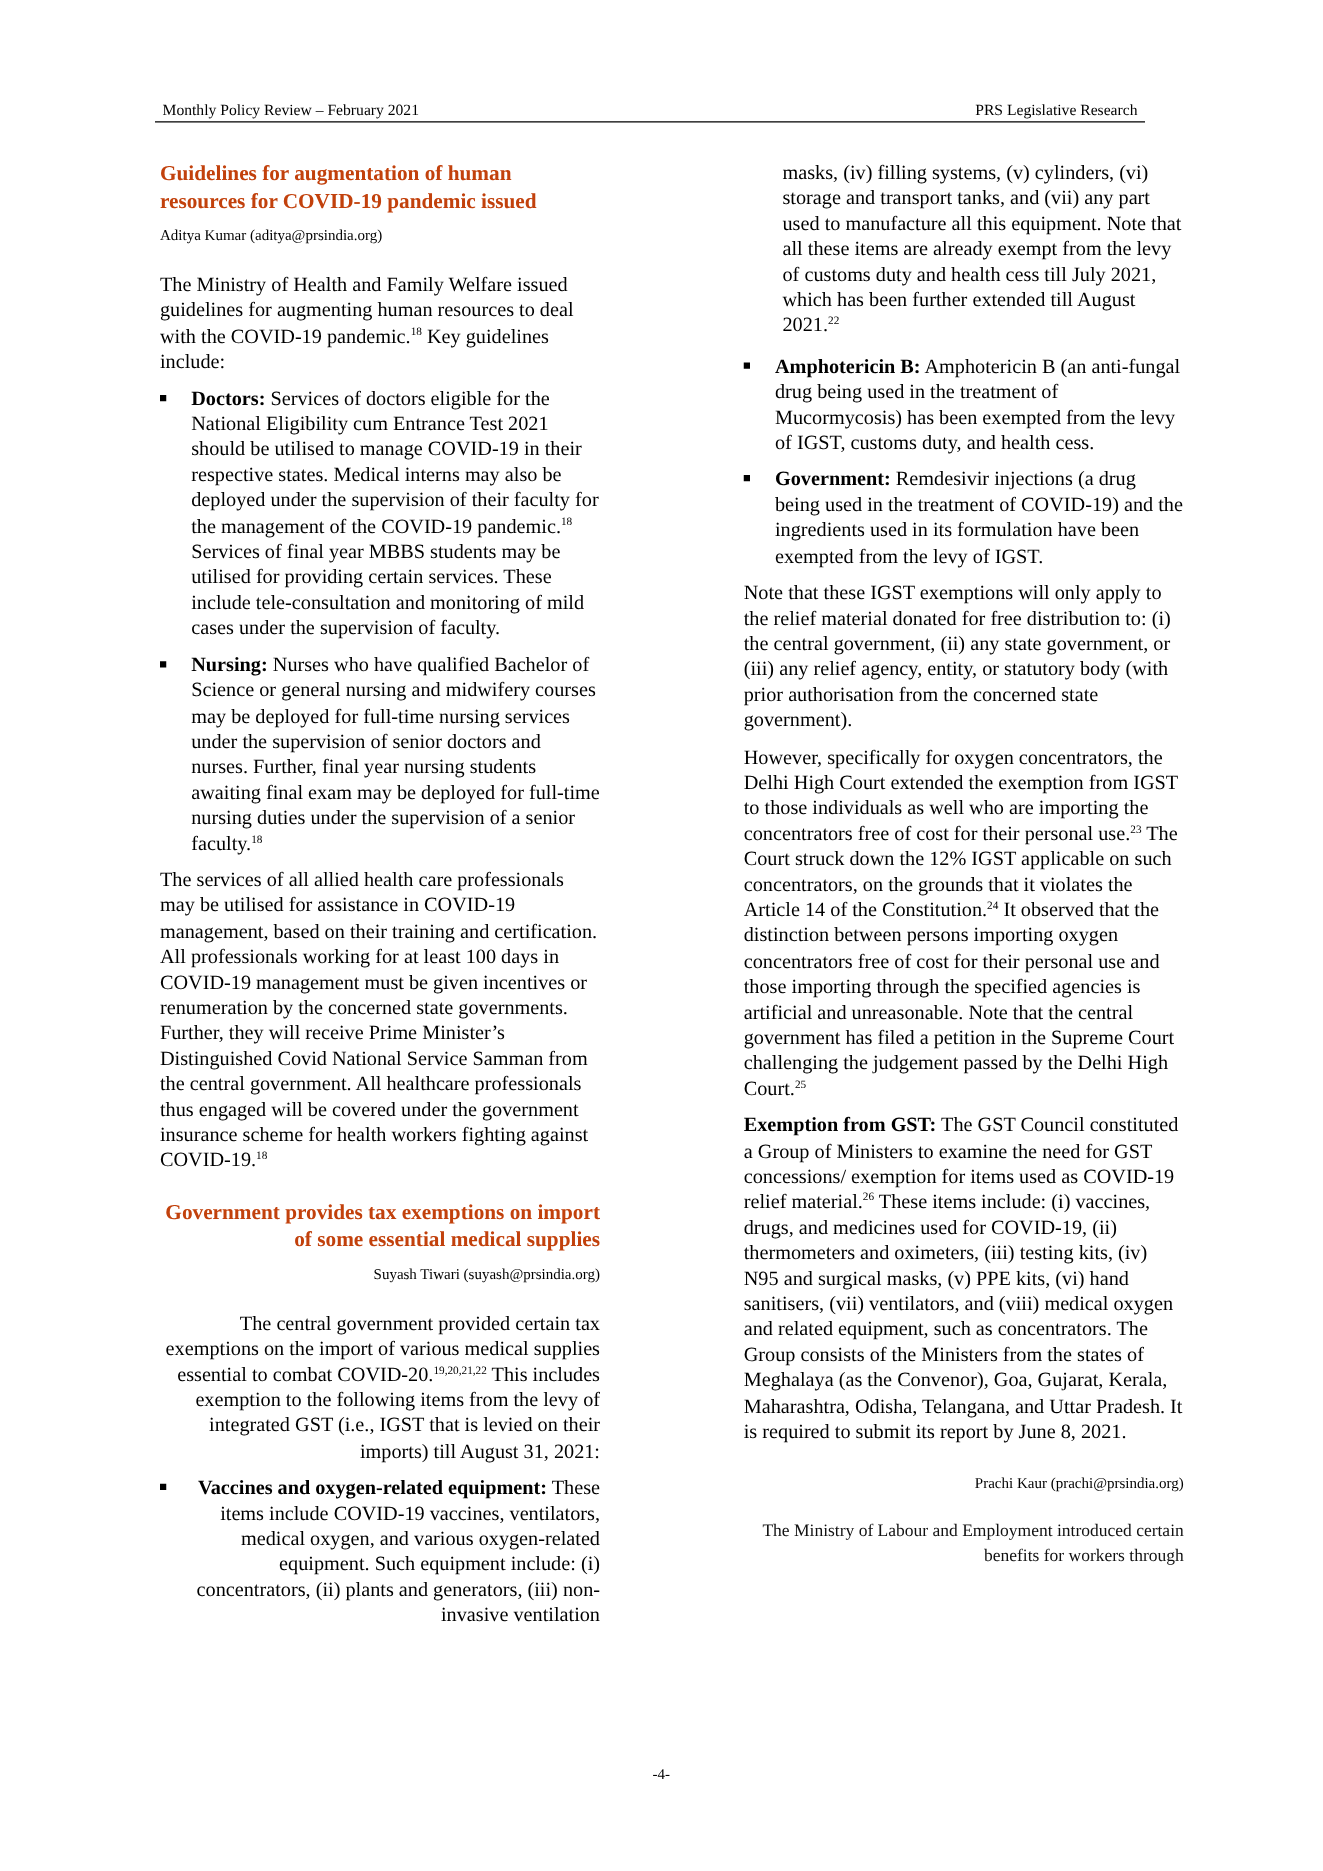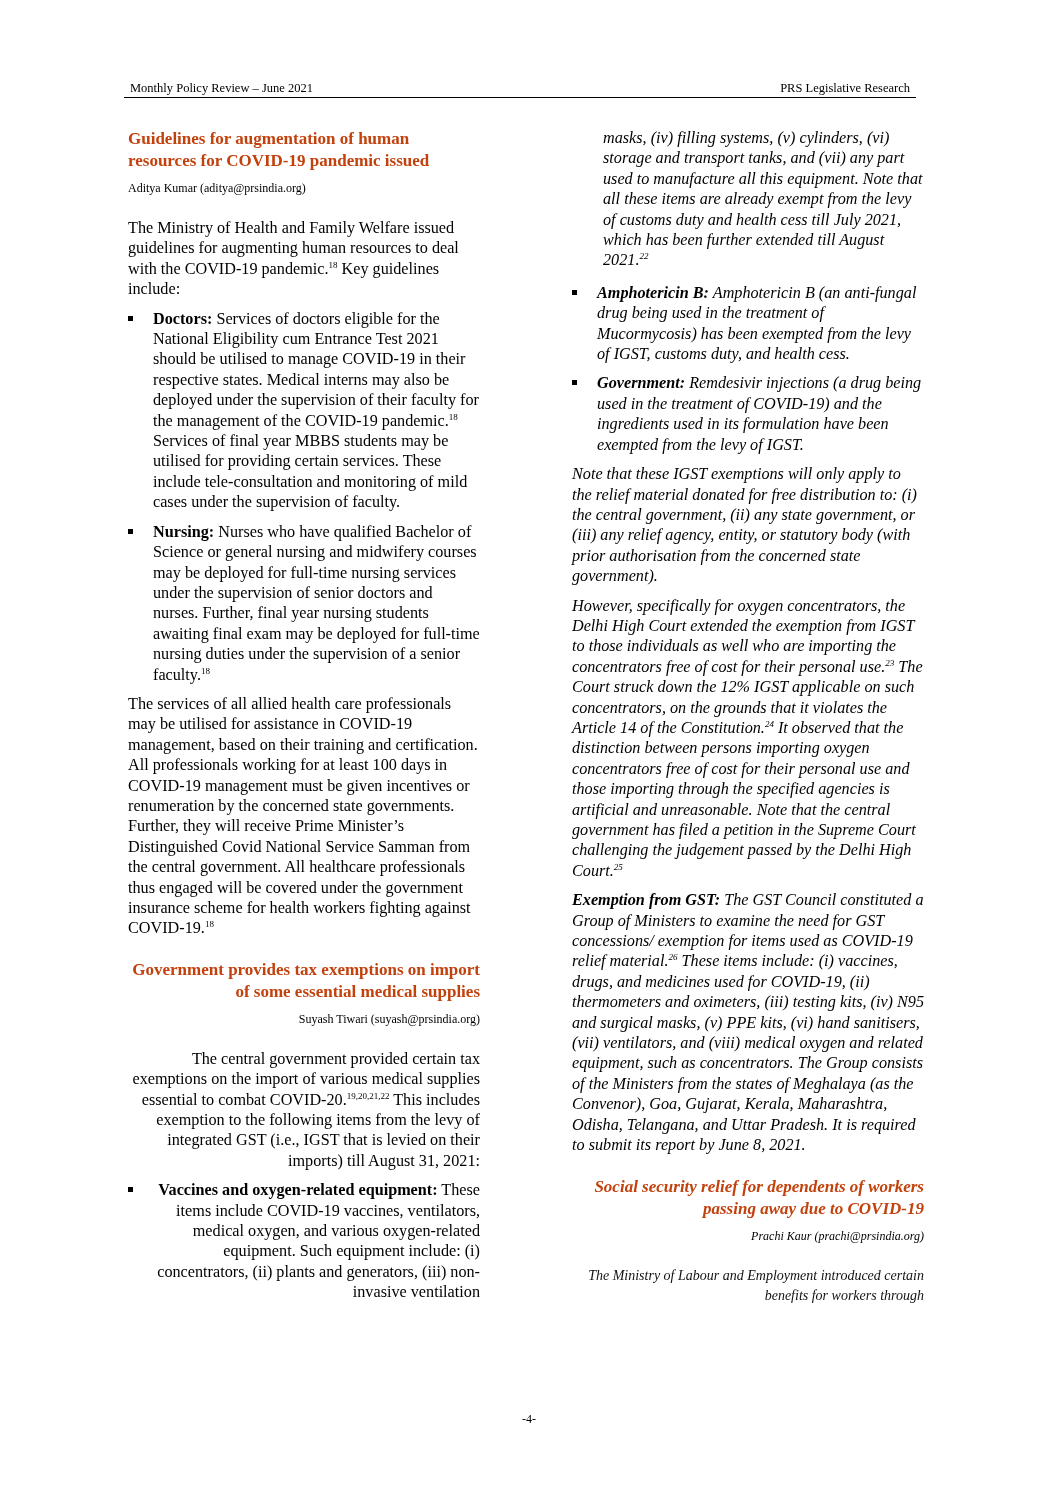--- a/index.html
+++ b/index.html
@@ -4,39 +4,39 @@
 <style>
   html, body { margin: 0; padding: 0; background: #ffffff; }
   body { width: 1058px; height: 1497px; position: relative; overflow: hidden;
          font-family: "Liberation Serif", "DejaVu Serif", serif; color: #000; }
   .header { position: absolute; left: 124px; top: 80px; width: 792px; height: 17px;
             border-bottom: 1.5px solid #000; font-size: 12.5px; }
   .header .left { position: absolute; left: 6px; top: 1px; }
   .header .right { position: absolute; right: 6px; top: 1px; }
   .col { position: absolute; top: 128px; width: 352px; font-size: 16.2px; line-height: 20.4px; }
   .col.left { left: 128px; }
-  .col.right { left: 572px; font-style: italic; }
+  .col.right { left: 595px; }
   h2 { color: #c2410c; font-size: 17px; line-height: 22px; margin: 0 0 6px 0; font-weight: bold; }
   .author { font-size: 12px; margin: 0 0 20px 0; line-height: 20px; }
   p { margin: 0 0 9px 0; }
   sup { font-size: 9px; line-height: 0; vertical-align: 6px; }
   ul { list-style: none; padding: 0; margin: 0 0 9px 0; }
   li { position: relative; padding-left: 25px; margin-bottom: 9px; }
   li .bullet { position: absolute; left: 0; top: 7px; width: 5px; height: 5px; background: #000; }
   li b { font-weight: bold; }
   .cont { padding-left: 31px; margin-bottom: 12px; }
   .plain { font-size: 14px; color: #111; }
   .section-gap { margin-top: 20px; text-align: right; }
   .page-num { position: absolute; top: 1412px; left: 0; width: 1058px; text-align: center; font-size: 12px; }
 </style>
 </head>
 <body>
 
 <div class="header">
-  <span class="left">Monthly Policy Review – June 2021</span>
+  <span class="left">Monthly Policy Review – February 2021</span>
   <span class="right">PRS Legislative Research</span>
 </div>
 
 <div class="col left">
   <section>
     <h2>Guidelines for augmentation of human resources for COVID-19 pandemic issued</h2>
     <div class="author">Aditya Kumar (aditya@prsindia.org)</div>
     <p><span>The Ministry of Health and Family Welfare issued guidelines for augmenting human resources to deal with the COVID-19 pandemic.</span><sup>18</sup><span>  Key guidelines include:</span></p>
     <ul>
       <li>
@@ -74,19 +74,18 @@
     <li>
       <span class="bullet"></span>
       <b>Government:</b><span>  Remdesivir injections (a drug being used in the treatment of COVID-19) and the ingredients used in its formulation have been exempted from the levy of IGST.</span>
     </li>
   </ul>
   <p>Note that these IGST exemptions will only apply to the relief material donated for free distribution to: (i) the central government, (ii) any state government, or (iii) any relief agency, entity, or statutory body (with prior authorisation from the concerned state government).</p>
   <p><span>However, specifically for oxygen concentrators, the Delhi High Court extended the exemption from IGST to those individuals as well who are importing the concentrators free of cost for their personal use.</span><sup>23</sup><span>  The Court struck down the 12% IGST applicable on such concentrators, on the grounds that it violates the Article 14 of the Constitution.</span><sup>24</sup><span>  It observed that the distinction between persons importing oxygen concentrators free of cost for their personal use and those importing through the specified agencies is artificial and unreasonable.  Note that the central government has filed a petition in the Supreme Court challenging the judgement passed by the Delhi High Court.</span><sup>25</sup></p>
   <p><b>Exemption from GST:</b><span>  The GST Council constituted a Group of Ministers to examine the need for GST concessions/ exemption for items used as COVID-19 relief material.</span><sup>26</sup><span>  These items include: (i) vaccines, drugs, and medicines used for COVID-19, (ii) thermometers and oximeters, (iii) testing kits, (iv) N95 and surgical masks, (v) PPE kits, (vi) hand sanitisers, (vii) ventilators, and (viii) medical oxygen and related equipment, such as concentrators.  The Group consists of the Ministers from the states of Meghalaya (as the Convenor), Goa, Gujarat, Kerala, Maharashtra, Odisha, Telangana, and Uttar Pradesh.  It is required to submit its report by June 8, 2021.</span></p>
 
   <section class="section-gap">
-    <h2>Social security relief for dependents of workers passing away due to COVID-19</h2>
     <div class="author">Prachi Kaur (prachi@prsindia.org)</div>
     <p class="plain">The Ministry of Labour and Employment introduced certain benefits for workers through</p>
   </section>
 </div>
 
 <div class="page-num">-4-</div>
 
 </body></html>

